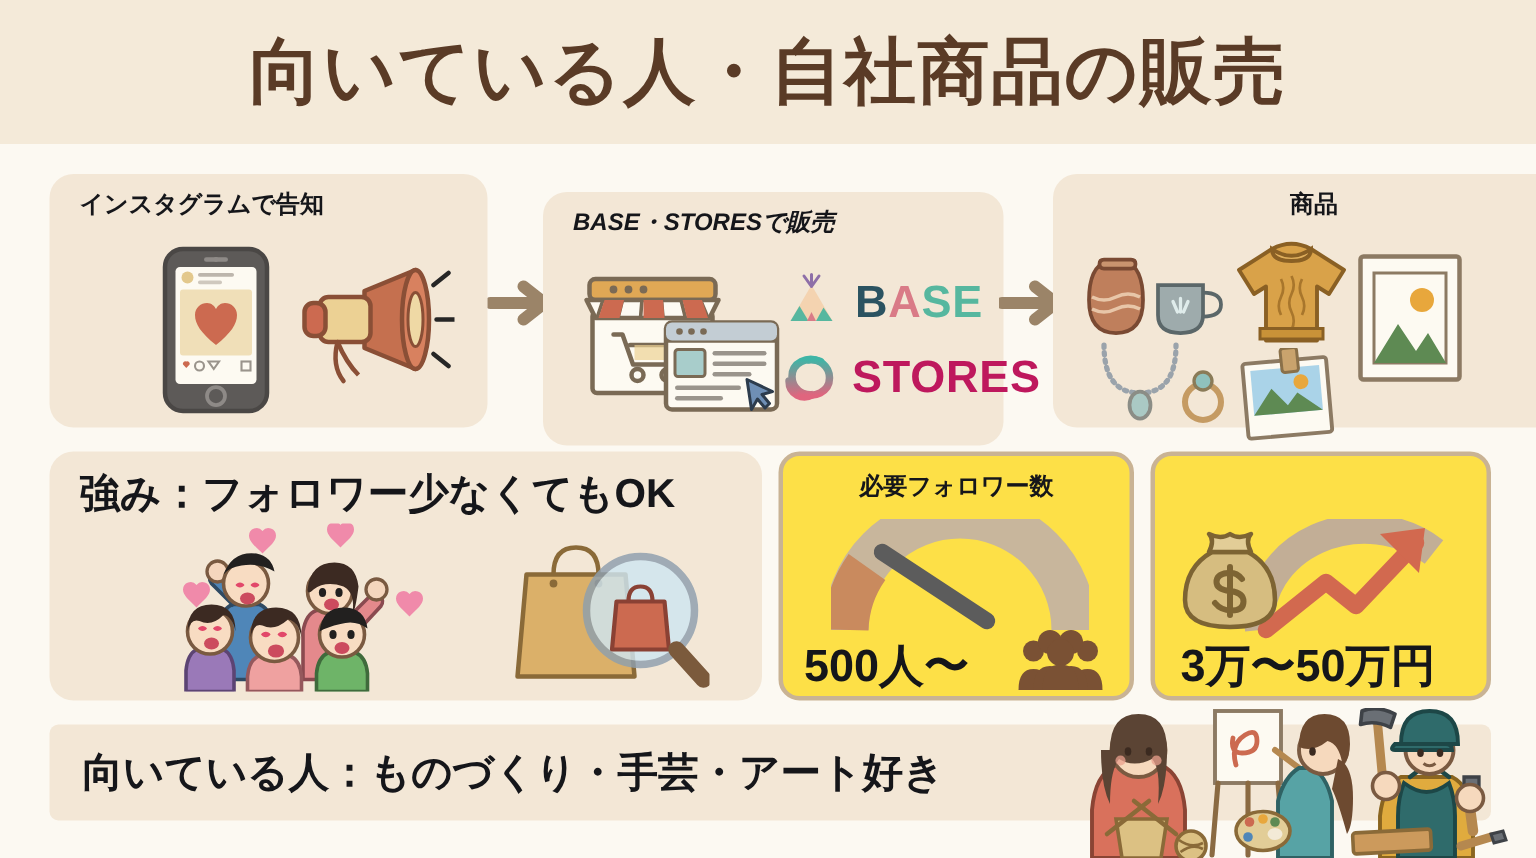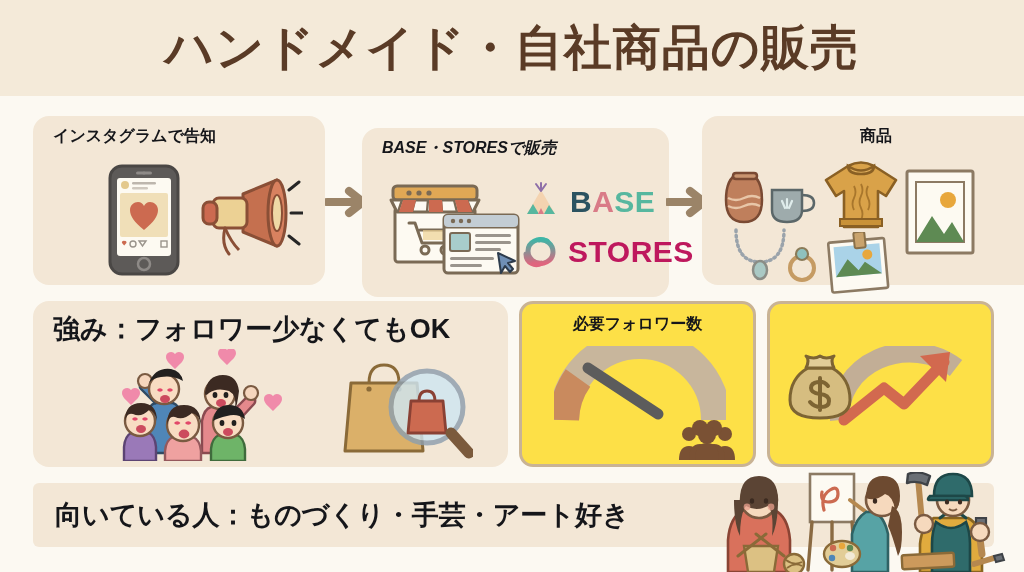--- a/index.html
+++ b/index.html
@@ -134,21 +134,21 @@
   }
   #followers-value { left: 536px; top: 424px; }
   #income-value    { left: 787px; top: 424px; }
 </style>
 </head>
 <body>
 
 <div class="page">
 
   <div class="title-band">
-    <div class="title-text">ハンドメイド・自社商品の販売</div>
+    <div class="title-text">向いている人・自社商品の販売</div>
   </div>
 
   <div class="card" id="card-instagram">
     <div class="card-title left">インスタグラムで告知</div>
 
     <svg class="ill" style="left:75px; top:48px;" width="72" height="112" viewBox="0 0 72 112">
       <rect x="2" y="2" width="68" height="108" rx="12" fill="#5d5a58" stroke="#4a4745" stroke-width="3"></rect>
       <rect x="9" y="14" width="54" height="78" rx="3" fill="#fdfaf2"></rect>
       <circle cx="17" cy="21" r="4" fill="#e3c88c"></circle>
       <rect x="24" y="18" width="24" height="2.5" rx="1.2" fill="#bdb6ad"></rect>
@@ -357,20 +357,21 @@
   </div>
 
   <div class="card-outline" id="card-followers">
     <div class="card-title">必要フォロワー数</div>
     <svg class="ill" style="left:32px; top:42px;" width="172" height="78" viewBox="0 0 172 78">
       <path d="M10 74 A76 76 0 0 1 162 74" fill="none" stroke="#c8b69c" stroke-width="30"></path>
       <path d="M10 74 A76 76 0 0 1 24 32" fill="none" stroke="#c98a5e" stroke-width="30"></path>
       <path d="M34 22 L104 68" stroke="#5c5c5c" stroke-width="11" stroke-linecap="round"></path>
     </svg>
   </div>
+  <div class="value-text" id="followers-value">500人〜</div>
   <svg class="ill" style="left:678px; top:418px;" width="58" height="42" viewBox="0 0 58 42">
     <g fill="#7a5134">
       <circle cx="11" cy="16" r="7"></circle>
         <path d="M1 42 q0 -14 10 -14 q10 0 10 14 Z"></path>
       <circle cx="47" cy="16" r="7"></circle>
         <path d="M37 42 q0 -14 10 -14 q10 0 10 14 Z"></path>
       <circle cx="22" cy="10" r="8"></circle>
         <path d="M11 42 q0 -16 11 -16 q11 0 11 16 Z"></path>
       <circle cx="36" cy="10" r="8"></circle>
         <path d="M25 42 q0 -16 11 -16 q11 0 11 16 Z"></path>
@@ -384,20 +385,21 @@
       <path d="M52 74 A70 62 0 0 1 168 22" fill="none" stroke="#c2ae96" stroke-width="20"></path>
       <path d="M56 74 L96 42 L116 58 L156 16" fill="none" stroke="#d2694f" stroke-width="11" stroke-linecap="round" stroke-linejoin="round"></path>
       <path d="M132 10 L162 6 L158 36 Z" fill="#d2694f"></path>
     </svg>
     <svg class="ill" style="left:14px; top:48px;" width="72" height="72" viewBox="0 0 72 72">
       <path d="M24 16 q-18 10 -18 32 q0 18 30 18 q30 0 30 -18 q0 -22 -18 -32 Z" fill="#d6bd80" stroke="#7d6433" stroke-width="3"></path>
       <path d="M22 16 q4 -8 0 -12 q8 4 14 0 q6 4 14 0 q-4 4 0 12 Z" fill="#e2cd97" stroke="#7d6433" stroke-width="3" stroke-linejoin="round"></path>
       <path d="M44 34 q-4 -5 -10 -4 q-7 1 -7 6 q0 5 9 6 q9 1 9 7 q0 6 -8 6 q-7 0 -11 -5 M36 26 v32" fill="none" stroke="#7d6433" stroke-width="4" stroke-linecap="round"></path>
     </svg>
   </div>
+  <div class="value-text" id="income-value">3万〜50万円</div>
 
   <div class="card" id="card-audience">
     <div class="audience-text">向いている人：ものづくり・手芸・アート好き</div>
   </div>
 
   <svg class="ill" style="left:714px; top:476px;" width="96" height="96" viewBox="0 0 96 96">
     <path d="M30 34 q-14 6 -16 30 v32 h62 V64 q-2 -24 -16 -30 Z" fill="#d9715c" stroke="#8a4434" stroke-width="2.6"></path>
     <circle cx="45" cy="24" r="18" fill="#f6d9bd" stroke="#7a5a41" stroke-width="2.6"></circle>
     <path d="M26 24 q0 -24 19 -24 q19 0 19 24 q0 24 -6 36 q2 -24 -4 -30 q-12 6 -22 0 q-6 8 -6 30 q-6 -12 -6 -36 Z" fill="#5b4434"></path>
     <ellipse cx="38" cy="25" rx="2.2" ry="2.8" fill="#3b2a20"></ellipse>

